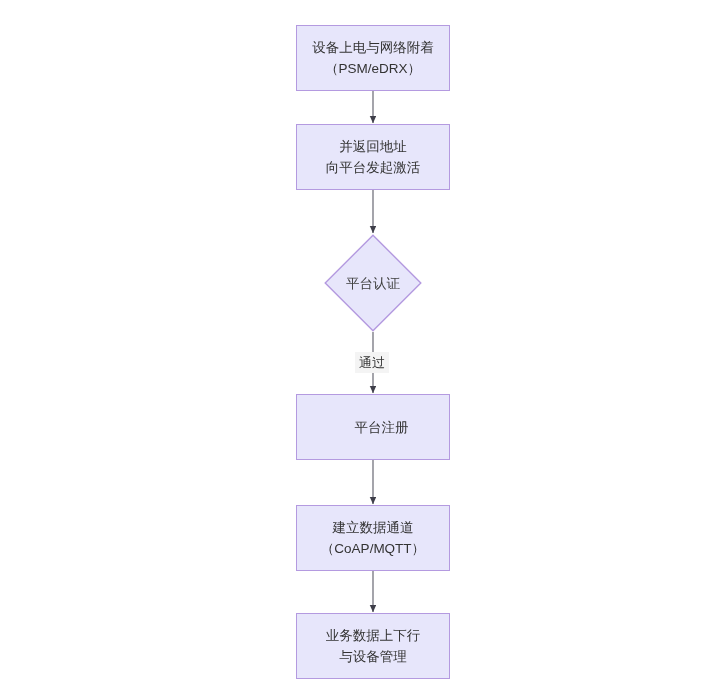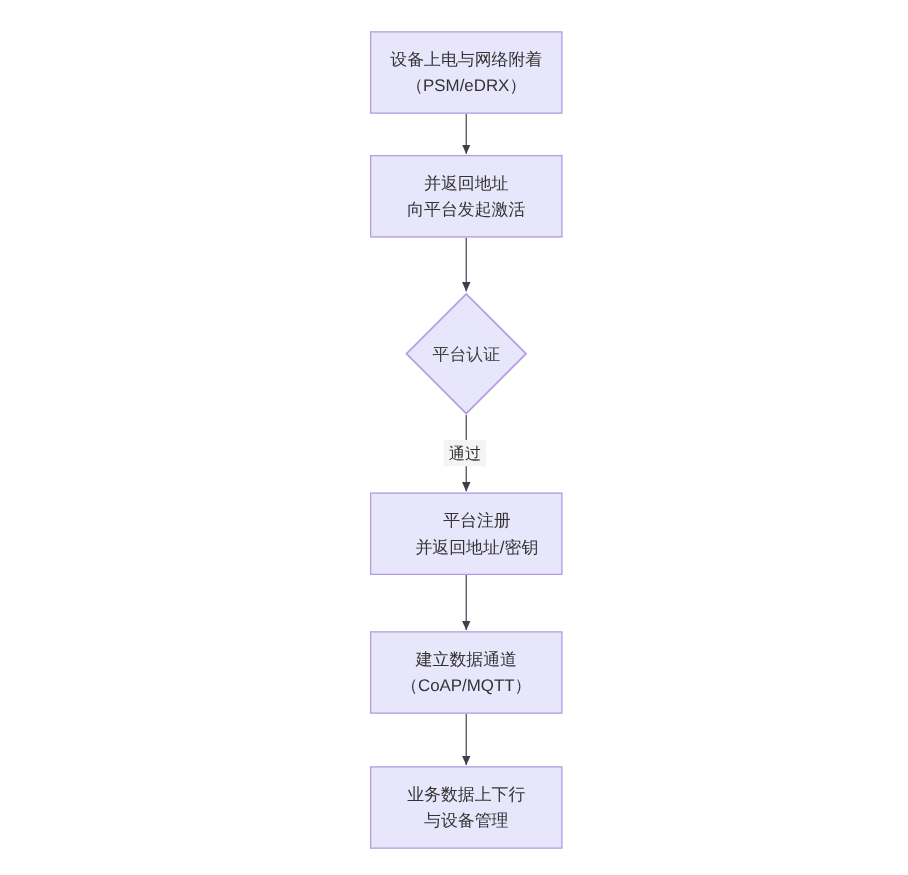--- a/index.html
+++ b/index.html
@@ -129,21 +129,20 @@
     </svg>
     <div class="decision-label">
       <span>平台认证</span>
     </div>
   </div>
 
   <div class="edge-label" style="left:355px; top:340px;">通过</div>
 
   <div class="node" style="left:296px; top:382px; width:154px; height:66px;padding-left:17px;">
     <span class="line">平台注册</span>
-    <span class="line">并返回地址/密钥</span>
   </div>
 
   <div class="node" style="left:296px; top:493px; width:154px; height:66px;">
     <span class="line">建立数据通道</span>
     <span class="line">（CoAP/MQTT）</span>
   </div>
 
   <div class="node" style="left:296px; top:601px; width:154px; height:66px;">
     <span class="line">业务数据上下行</span>
     <span class="line">与设备管理</span>

